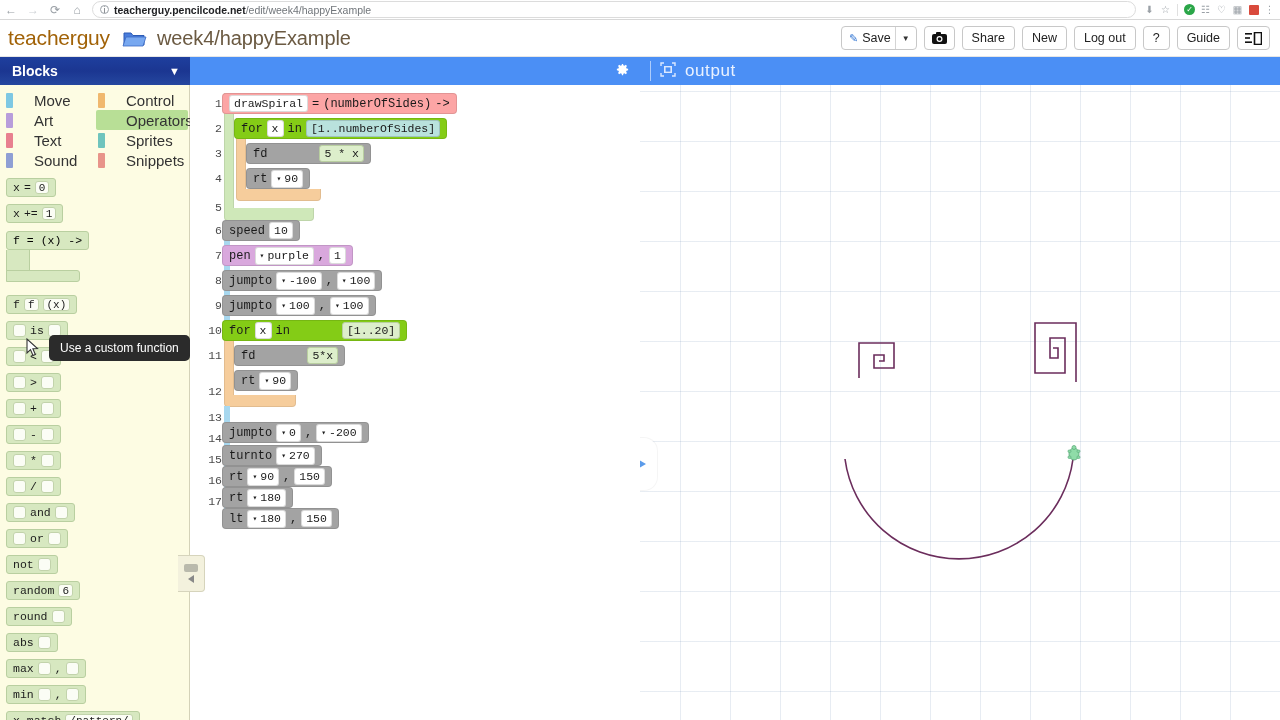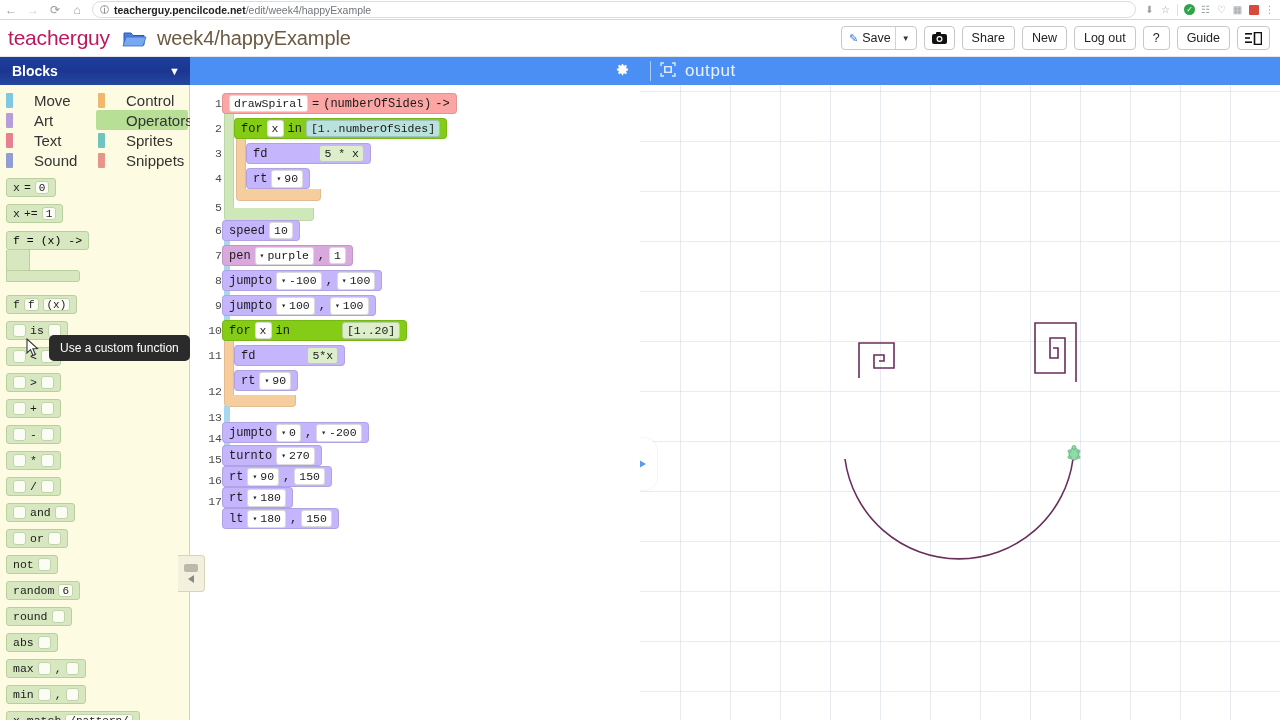--- a/index.html
+++ b/index.html
@@ -45,21 +45,21 @@
 
   
   .app-header {
     height: 37px; background: #fff;
     display: flex; align-items: center;
     padding: 0 10px 0 8px;
     border-bottom: 1px solid #e6e6e6;
     position: relative;
   }
   .brand {
-    font-size: 21px; color: #be185d;
+    font-size: 21px; color: #a16207;
     letter-spacing: -0.2px;
   }
   .folder-icon { margin: 0 10px 0 12px; display: flex; align-items: center; }
   .proj-title { font-size: 20px; color: #6b5a42; letter-spacing: -0.1px; }
 
   .hdr-tools { margin-left: auto; display: flex; align-items: center; gap: 7px; }
   .btn {
     height: 24px; border: 1px solid #c8c8c8; border-radius: 4px;
     background: #fff; color: #222; font-size: 12.5px;
     display: flex; align-items: center; justify-content: center;
@@ -159,21 +159,21 @@
   .rows { margin-left: 32px; position: relative; }
   .row { height: 25px; display: flex; align-items: center; position: relative; }
   .cb {
     display: inline-flex; align-items: center; gap: 4px;
     font-family: "Liberation Mono", monospace; font-size: 12px;
     color: #1a1a1a; border-radius: 4px; padding: 2px 6px; height: 21px;
     border: 1px solid rgba(0,0,0,0.10);
   }
   .cb.green { background: #fca5a5; }
   .cb.orange { background: #84cc16; }
-  .cb.blue { background: #c4b5fd; justify-content: space-between; }
+  .cb.blue { background: #a3a3a3; justify-content: space-between; }
   .cb.purple { background: #d9a8dd; }
   .fld {
     background: #fff; border: 1px solid rgba(0,0,0,0.14); border-radius: 3px;
     padding: 0 4px; font-size: 11.5px; line-height: 15px; display: inline-block;
   }
   .fld.sel { background: #b9e2dd; }
   .fld.light { background: #ddeecb; border-color: #b9cfa0; margin-left: 48px; }
   .drop::before { content: "\25BE"; font-size: 8px; margin-right: 3px; position: relative; top: -1px; }
 
   .nest1 { margin-left: 12px; }

